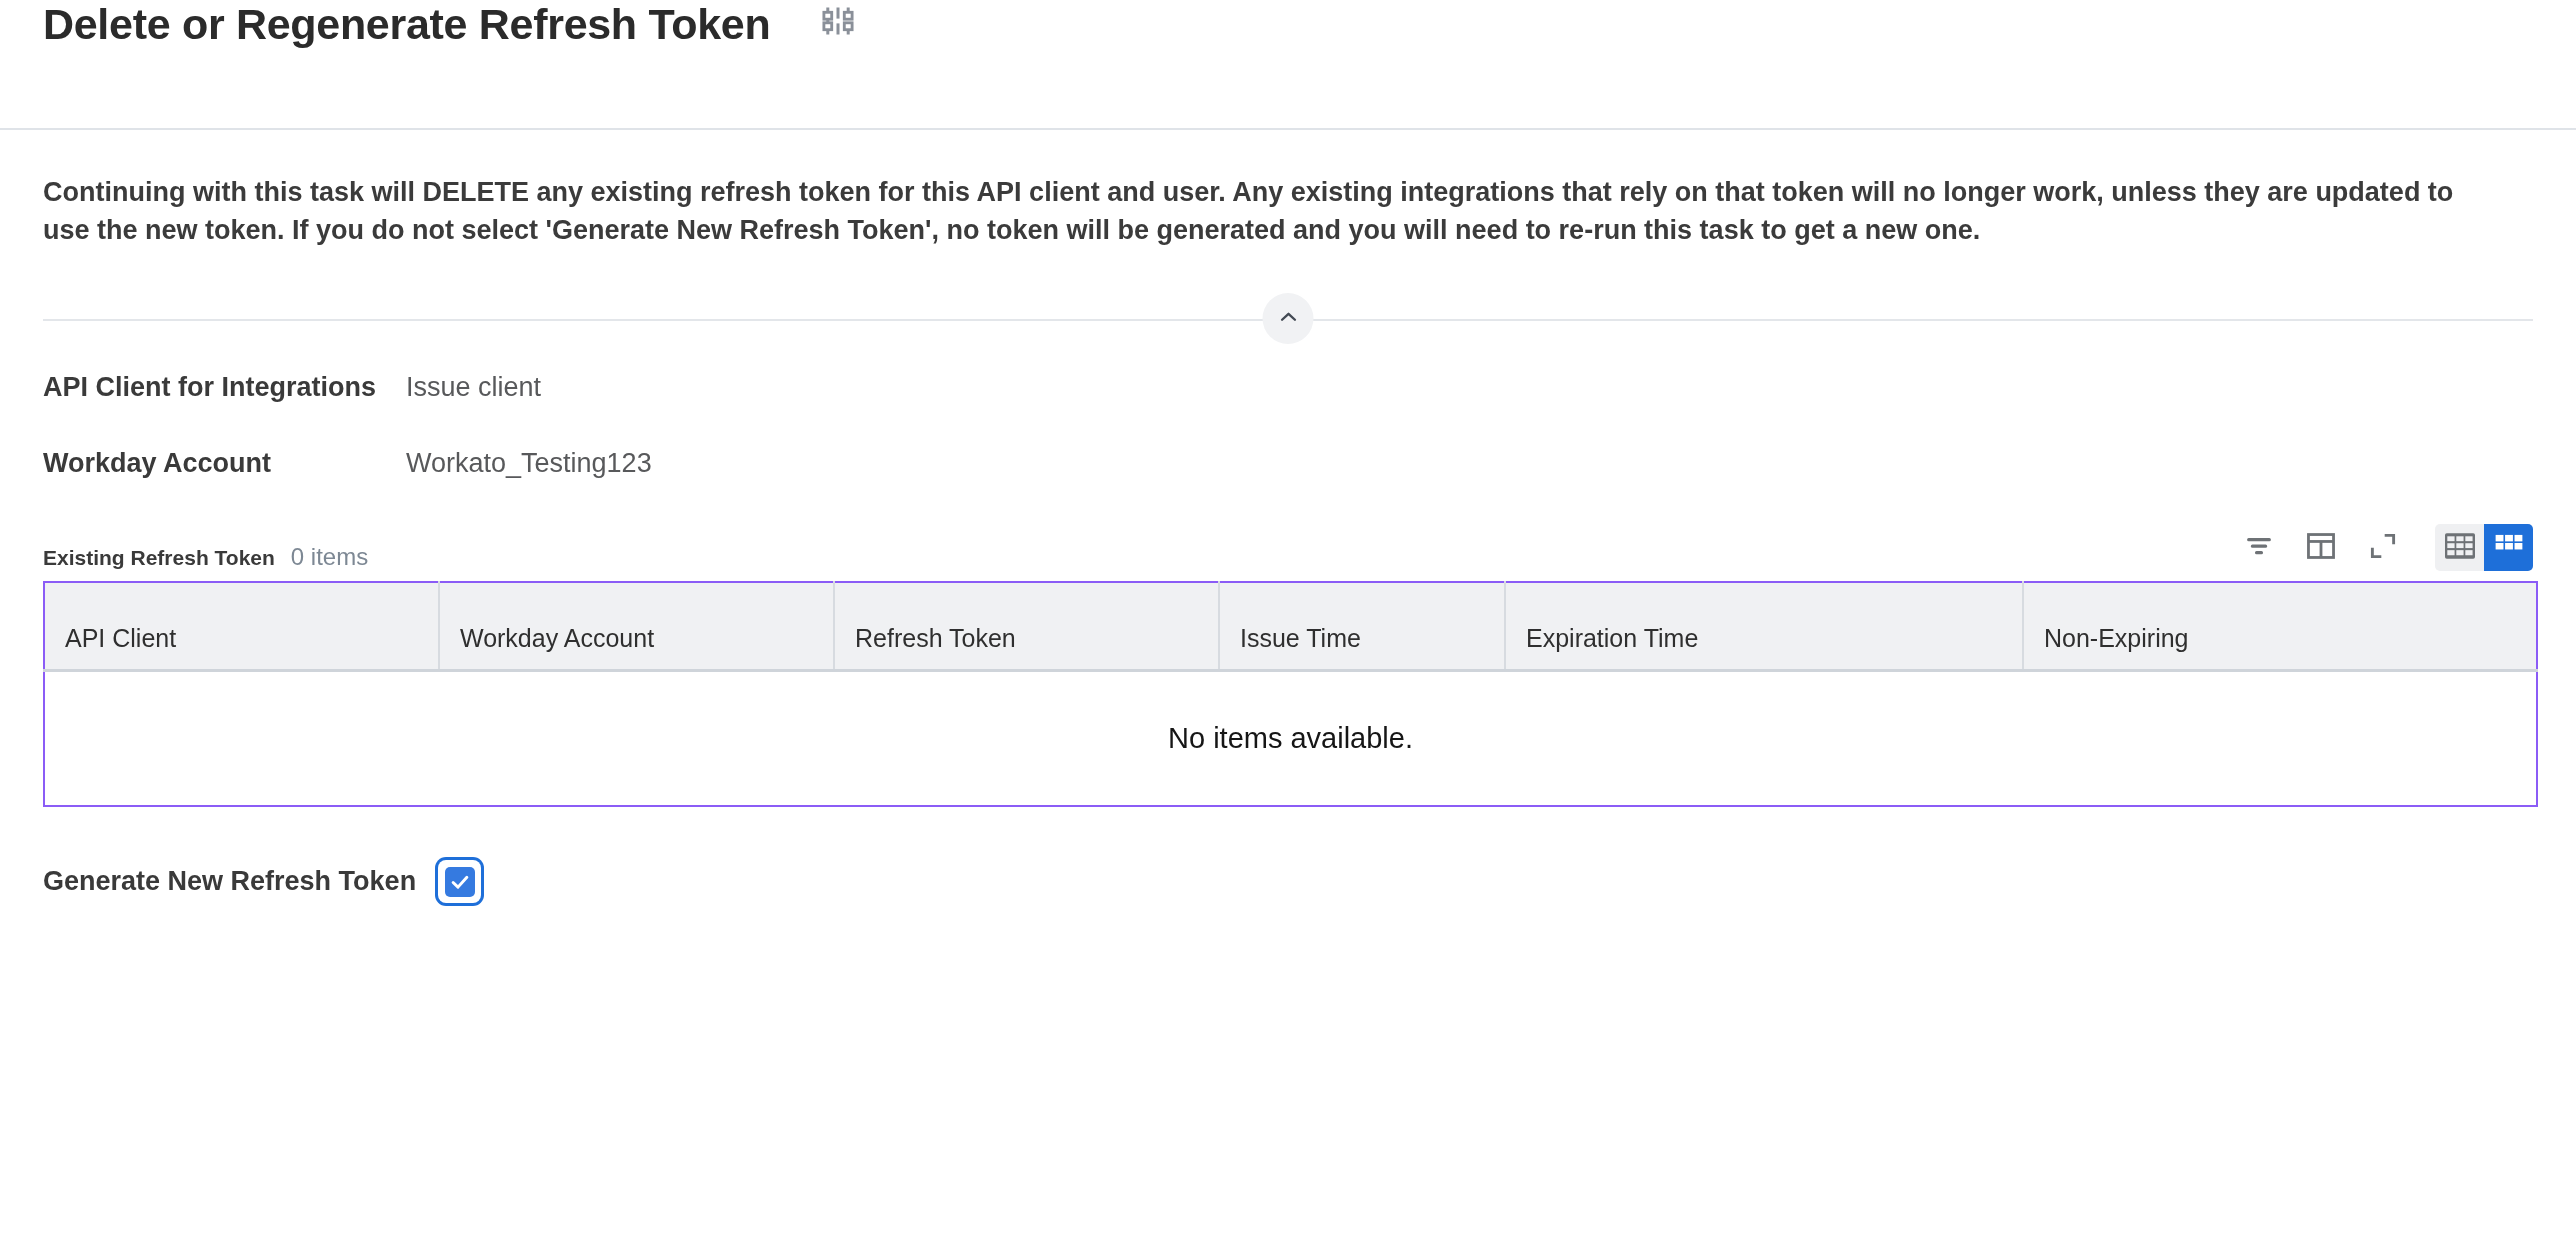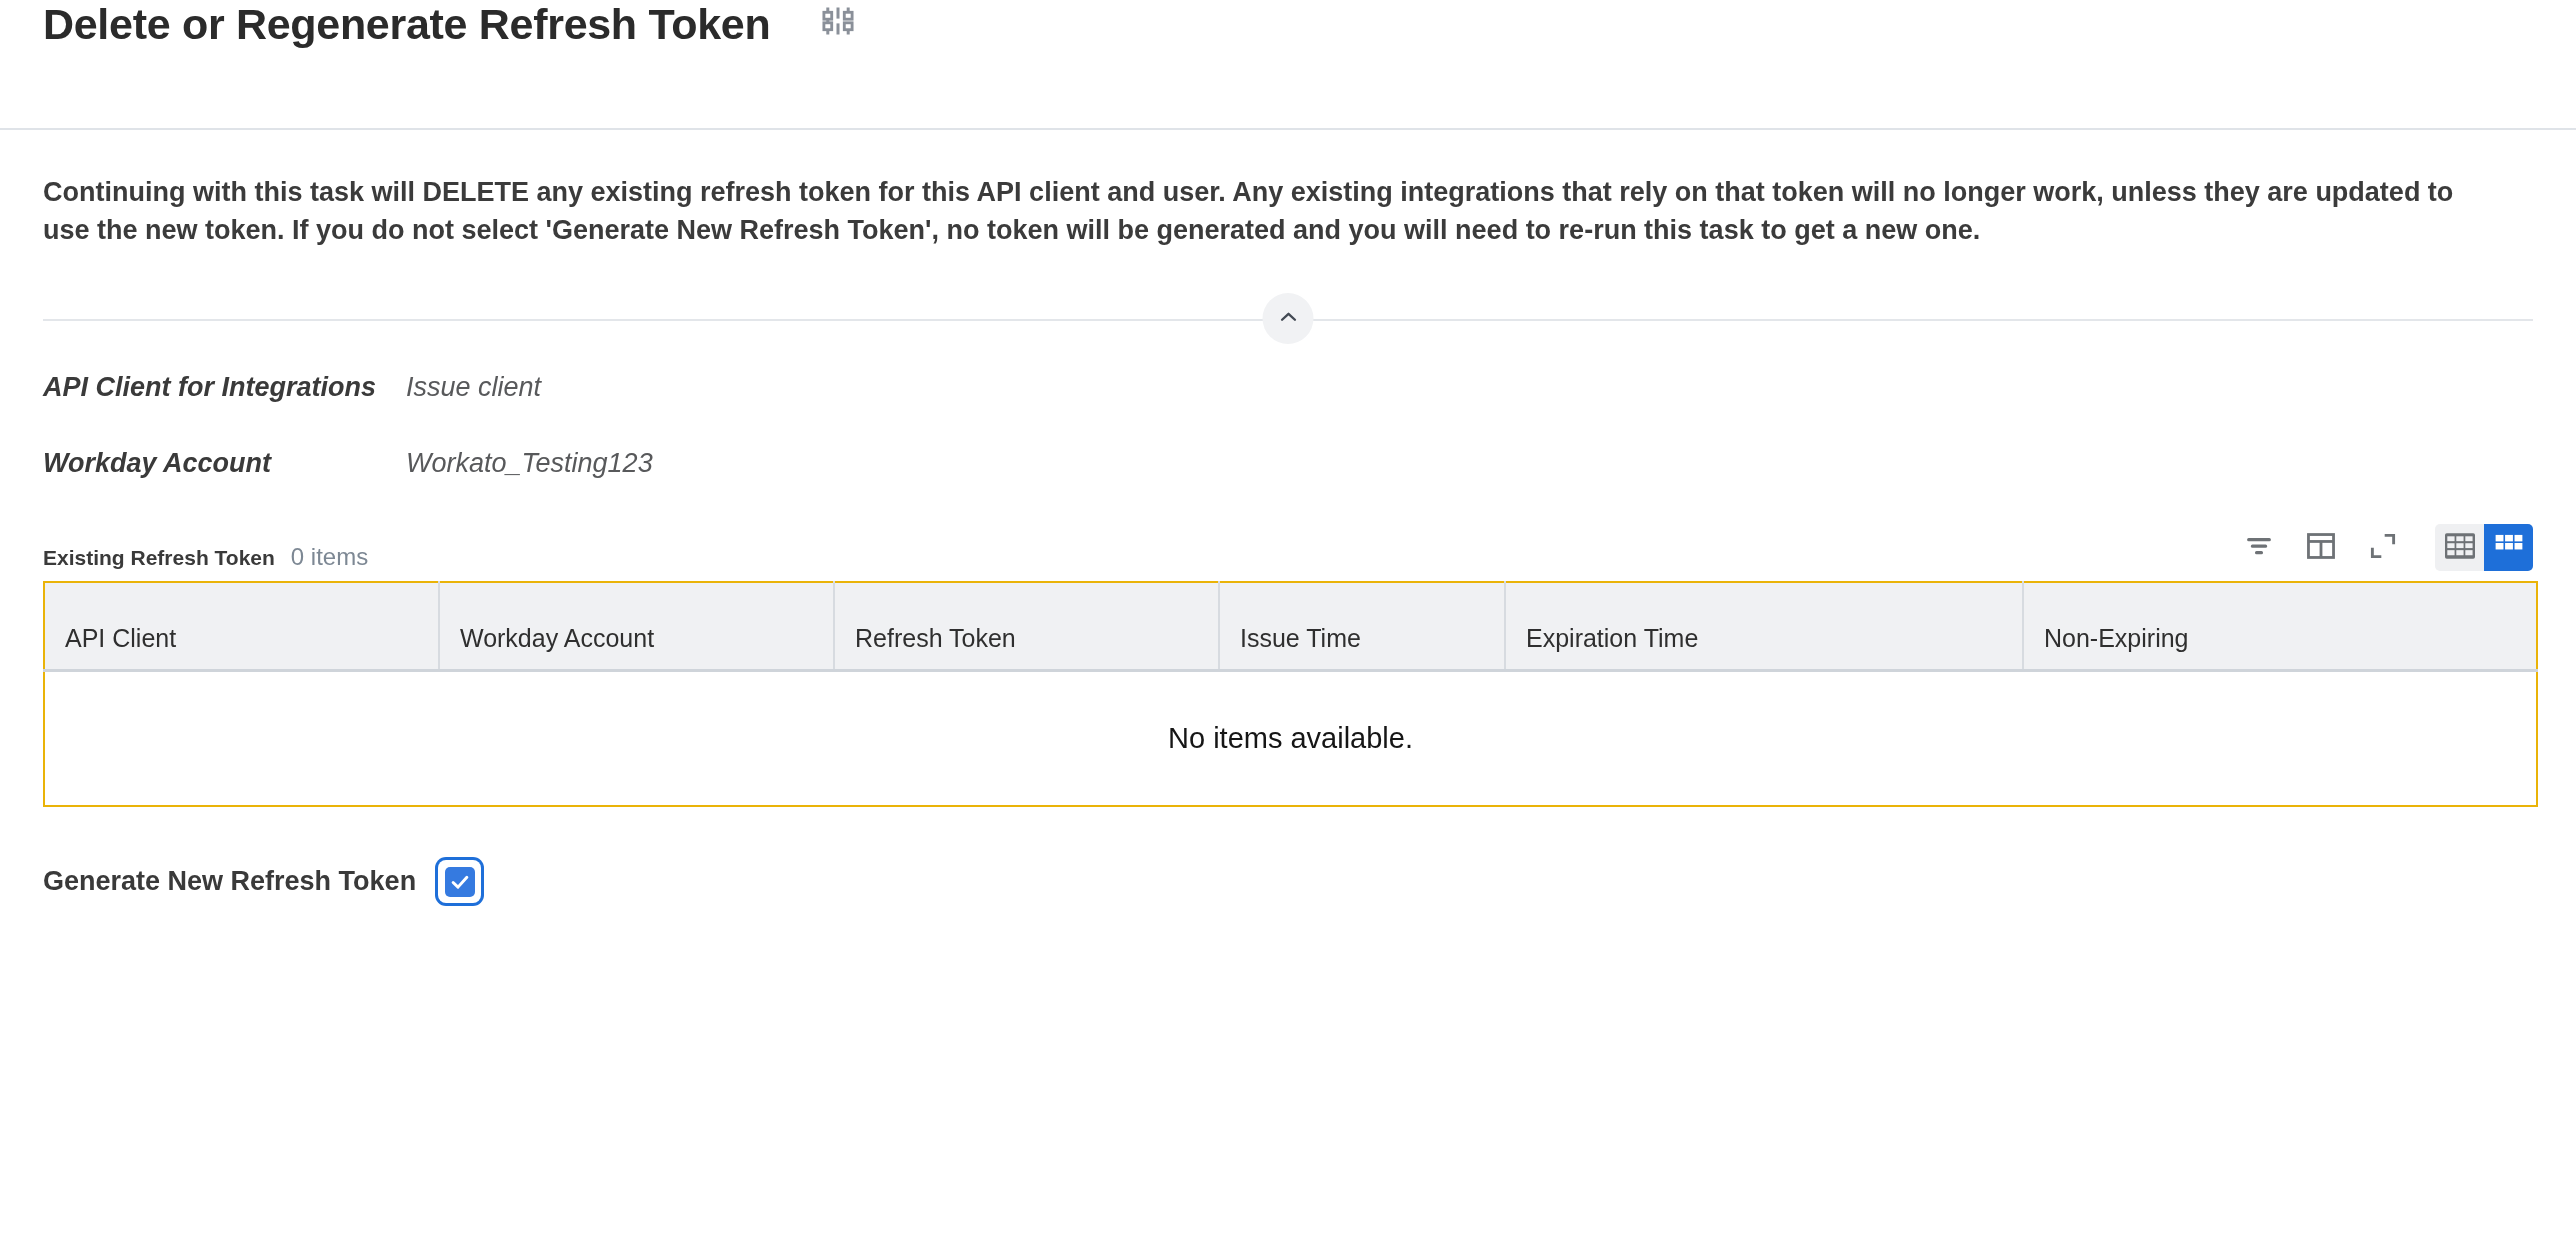--- a/index.html
+++ b/index.html
@@ -84,21 +84,20 @@
     padding: 0;
     display: flex;
     align-items: center;
     justify-content: center;
     cursor: pointer;
   }
 
   
   .fields {
     padding: 28px 43px 0 43px;
-    font-style: italic;
   }
   .field-row {
     display: flex;
     align-items: baseline;
     margin-bottom: 45px;
   }
   .field-label {
     width: 363px;
     flex: 0 0 363px;
     font-size: 27px;
@@ -168,21 +167,21 @@
     cursor: pointer;
   }
   .toggle-btn.inactive { background: #eff0f2; }
   .toggle-btn.active   { background: #1e6fd9; }
 
   
   table.token-table {
     width: 2495px;
     border-collapse: collapse;
     table-layout: fixed;
-    border: 2px solid #eab308;
+    border: 2px solid #8b5cf6;
     padding-left: 8px;
   }
   table.token-table th {
     background: #f0f1f3;
     border-right: 2px solid #d7dbe0;
     border-bottom: 3px solid #cfd4da;
     font-size: 25px;
     font-weight: normal;
     color: #2f2f2f;
     text-align: left;

